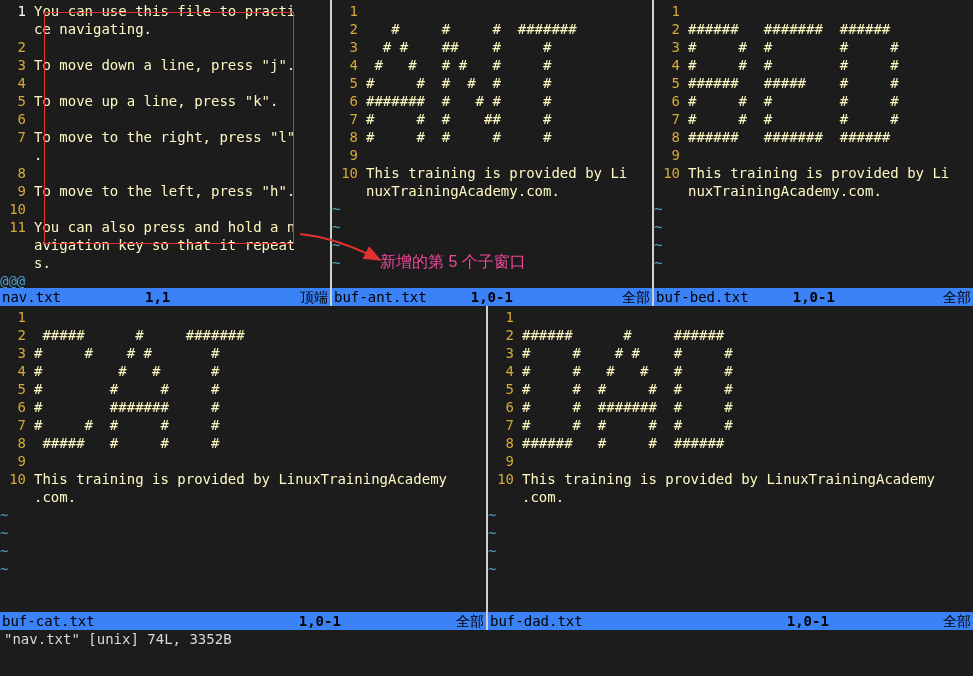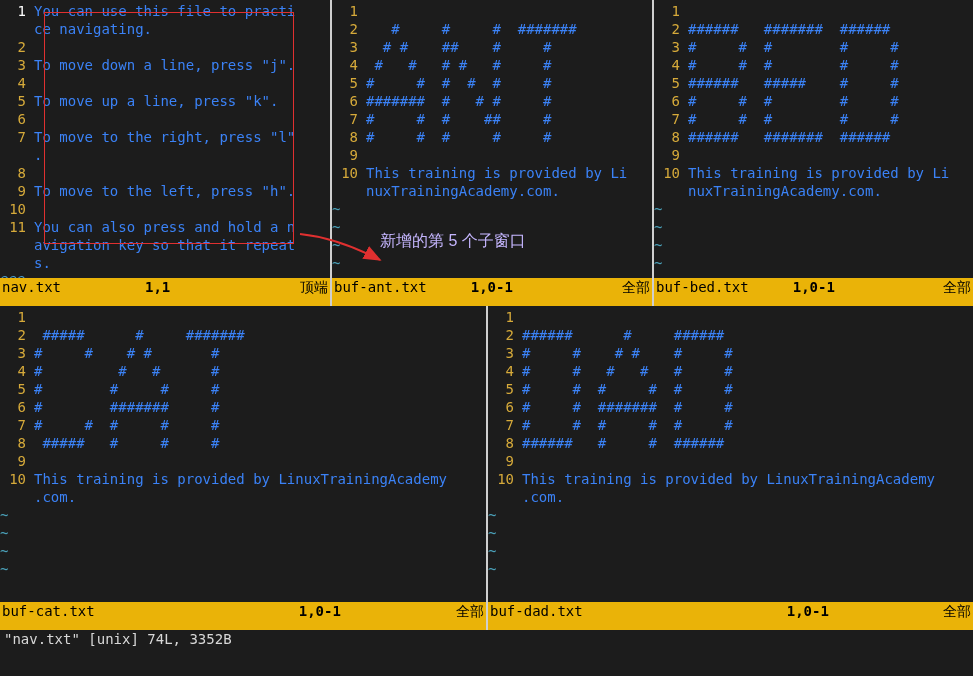--- a/index.html
+++ b/index.html
@@ -14,38 +14,38 @@
   }
   .root { width: 973px; height: 676px; display:flex; flex-direction:column; position:relative; }
   .top-row { display:flex; height: 306px; }
   .bot-row { display:flex; height: 324px; }
   .win { display:flex; flex-direction:column; position:relative; }
   .vsep { width:2px; background:#cfcfcf; }
   .content { flex:1; white-space:pre; overflow:hidden; padding-top:2px; }
   .line { display:flex; }
   .gutter { width: 34px; text-align:right; padding-right:8px; color:#d6aa3a; flex-shrink:0; }
   .gutter.active { color:#ffffff; }
-  .txt { color:#3b82f6; }
+  .txt { color:#fef9c3; }
   .tilde { color:#4aa0b8; }
   .at { color:#4a9ed0; }
   .status {
-    height:28px; background:#eab308; color:#000;
+    height:18px; background:#3b82f6; color:#000;
     display:flex; padding:0 2px; font-weight:normal;
   }
   .status .sName { flex:0 0 auto; padding-right:4px;}
   .status .sPos  { flex:0 0 auto;font-weight:bold; }
   .status .sGap  { flex:1; }
   .status .sEnd  { flex:0 0 auto; }
   .cmdline { height:18px; padding-left:4px; color:#d8d8d8; background:#1c1c1c; white-space:pre; }
 
   
   .redbox { position:absolute; border:1.5px solid #e03030; pointer-events:none;
             left:44px; top:12px; width:250px; height:232px; }
   .arrow { position:absolute; left:298px; top:228px; pointer-events:none; }
-  .annot-text { position:absolute; left:380px; top:232px; color:#c4b5fd; font-size:16px;
+  .annot-text { position:absolute; left:380px; top:253px; color:#ec4899; font-size:16px;
                 font-family: "PingFang SC","Microsoft YaHei",sans-serif; pointer-events:none; }
 </style>
 </head>
 <body>
 
 <div class="root">
 
   <div class="top-row">
 
     <div class="win" style="width:330px">

